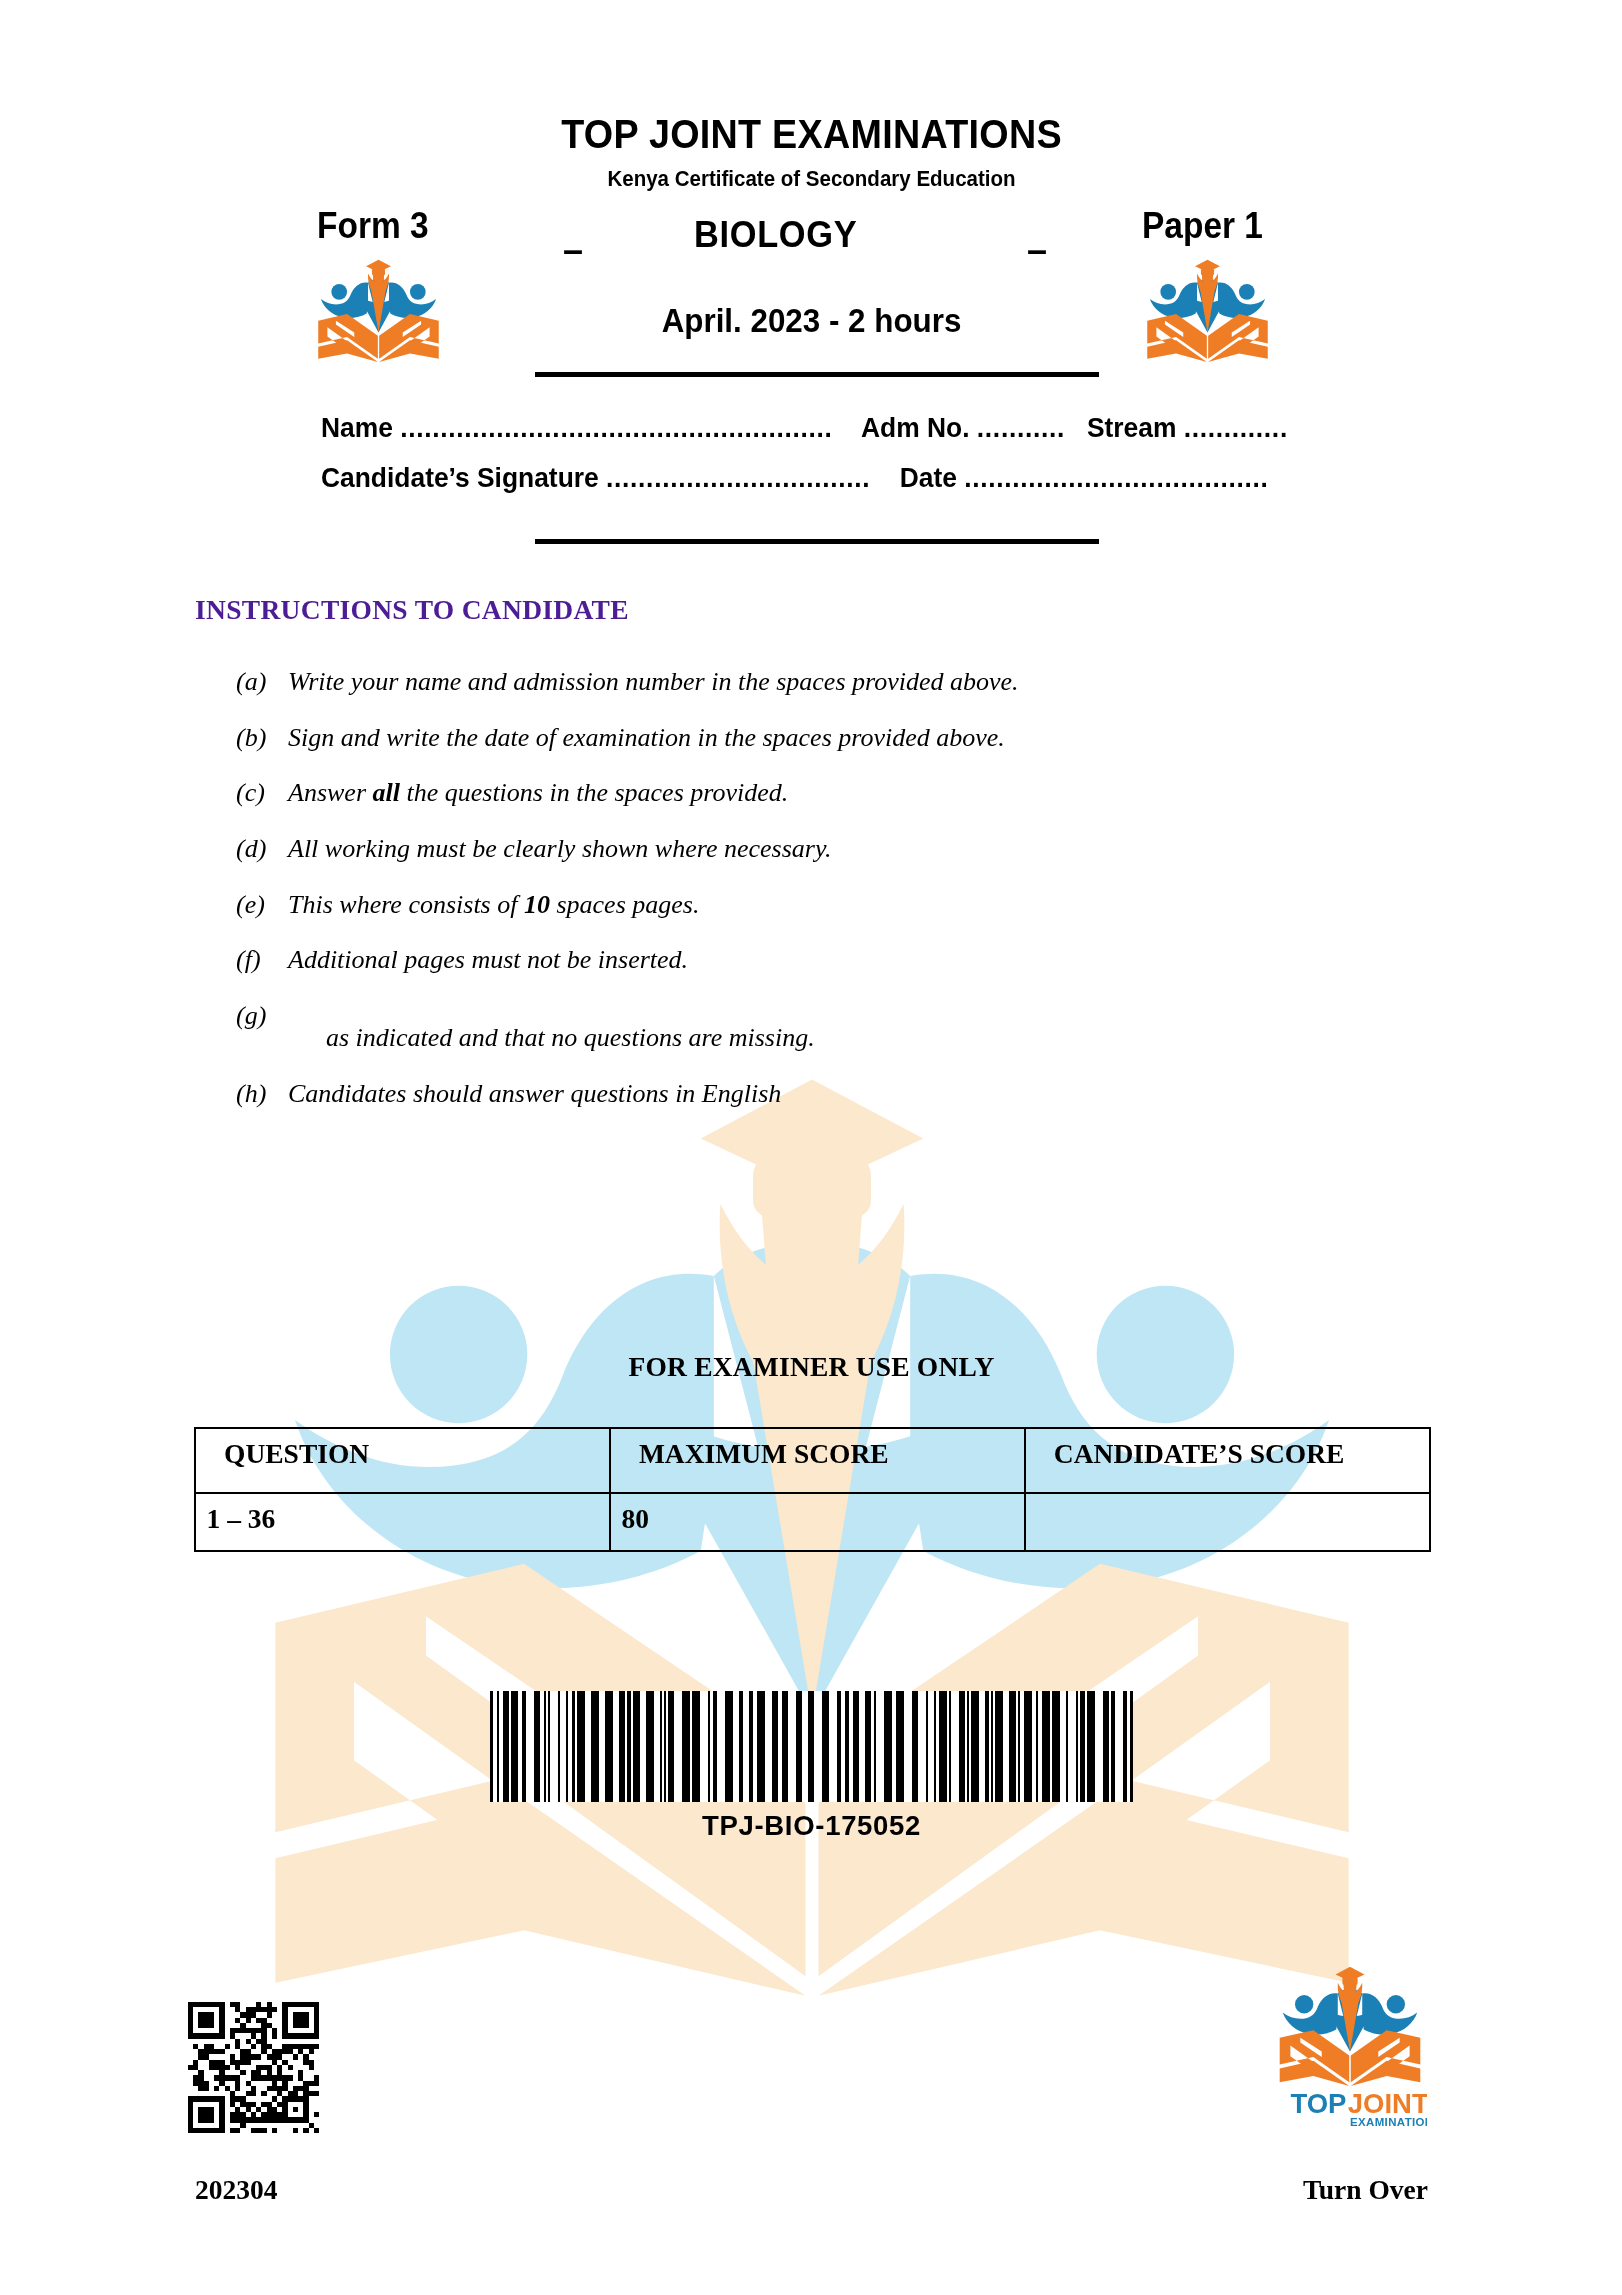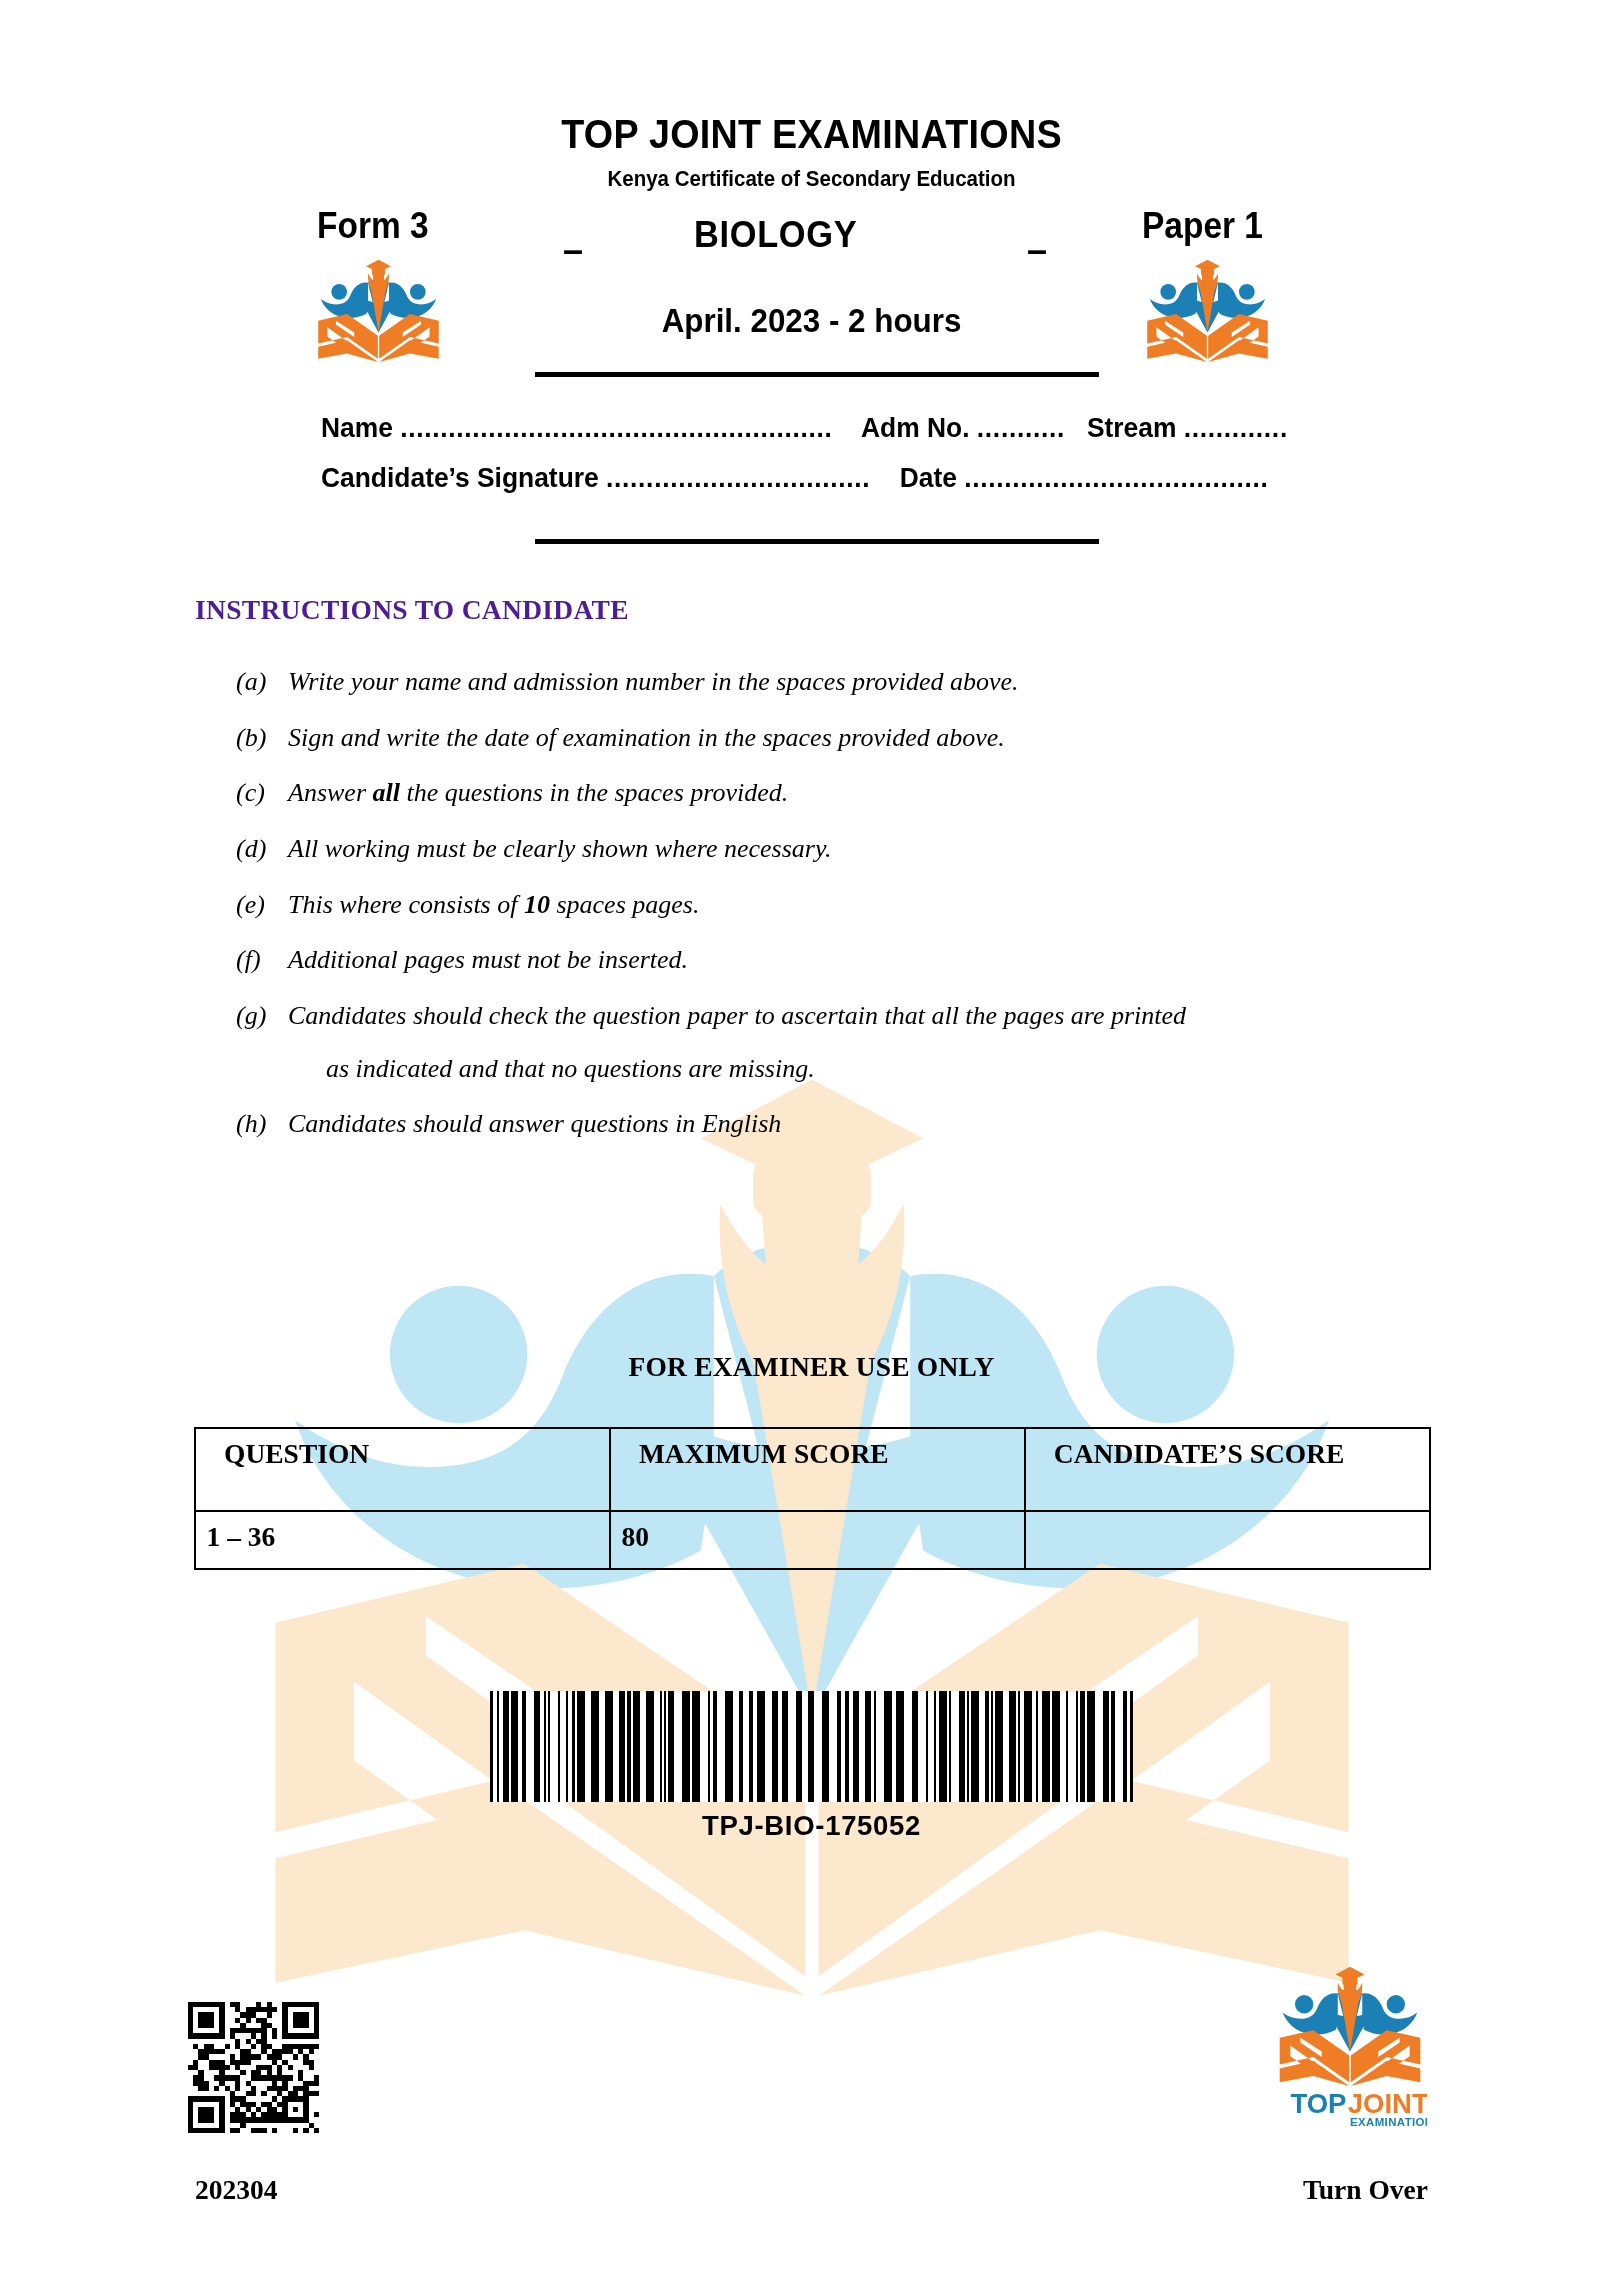--- a/index.html
+++ b/index.html
@@ -204,21 +204,21 @@
   table.score-table td {
     border: 2px solid #000;
     font-family: "Liberation Serif", serif;
     font-weight: bold;
     font-size: 27.5px;
     color: #000;
     padding: 9.2px 10.5px 0 10.5px;
     vertical-align: top;
     background: transparent;
   }
-  table.score-table tr.head td { height: 83px; padding-left: 28px; }
+  table.score-table tr.head td { height: 65px; padding-left: 28px; }
   table.score-table tr.body td { height: 58px; }
   .col1 { width: 416px; }
   .col2 { width: 416px; }
   .col3 { width: 406px; }
 
   
   .barcode-wrap {
     position: absolute;
     left: 0; top: 1682px;
     width: 1623px;
@@ -417,21 +417,20 @@
       <span class="instr-label">(e)</span>
       <span class="instr-text"><span>This where consists of </span><b>10</b><span> spaces pages.</span></span>
     </div>
     <div class="instr-item">
       <span class="instr-label">(f)</span>
       <span class="instr-text">Additional pages must not be inserted.</span>
     </div>
     <div class="instr-item">
       <span class="instr-label">(g)</span>
       <span class="instr-text">
-        <span>Candidates should check the question paper to ascertain that all the pages are printed</span>
         <span class="instr-cont">as indicated and that no questions are missing.</span>
       </span>
     </div>
     <div class="instr-item">
       <span class="instr-label">(h)</span>
       <span class="instr-text">Candidates should answer questions in English</span>
     </div>
   </div>
 
   <div class="examiner-title">FOR EXAMINER USE ONLY</div>

